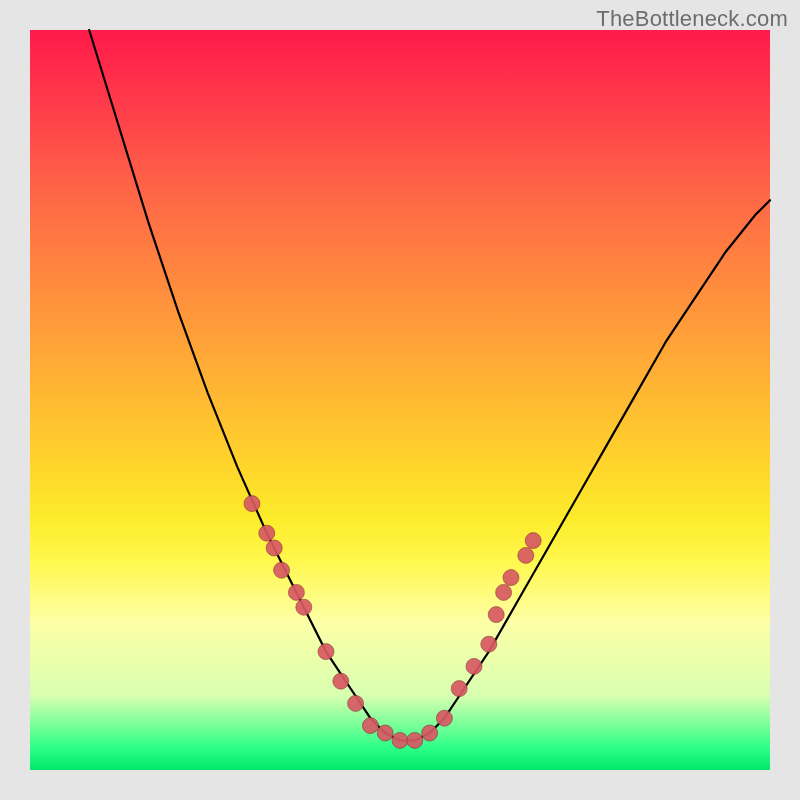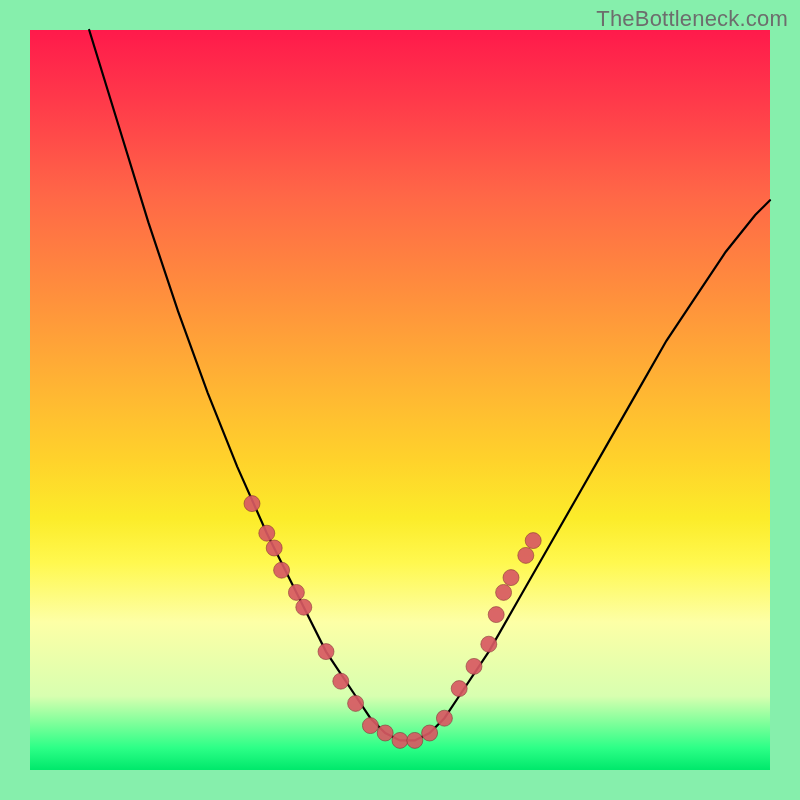--- a/index.html
+++ b/index.html
@@ -7,21 +7,21 @@
     padding: 0;
     width: 800px;
     height: 800px;
     overflow: hidden;
     font-family: Arial, Helvetica, sans-serif;
   }
   .frame {
     position: relative;
     width: 800px;
     height: 800px;
-    background: #86efac;
+    background: #e5e5e5;
     box-sizing: border-box;
   }
   .plot-area {
     position: absolute;
     left: 30px;
     top: 30px;
     width: 740px;
     height: 740px;
     background: linear-gradient(
       to bottom,

